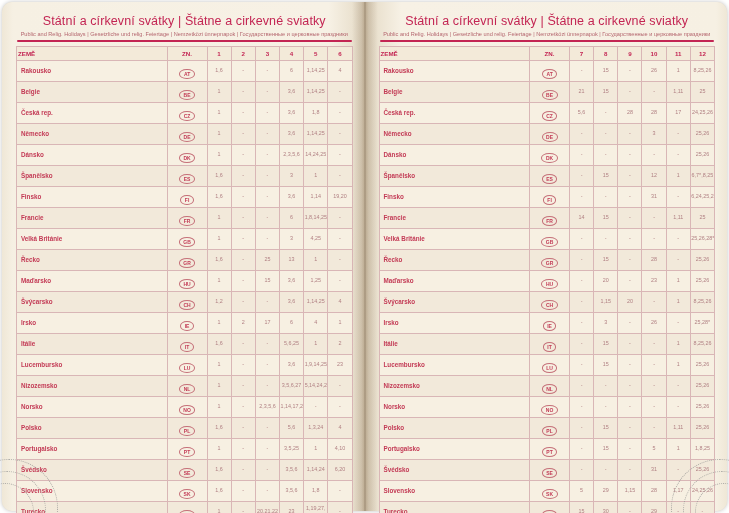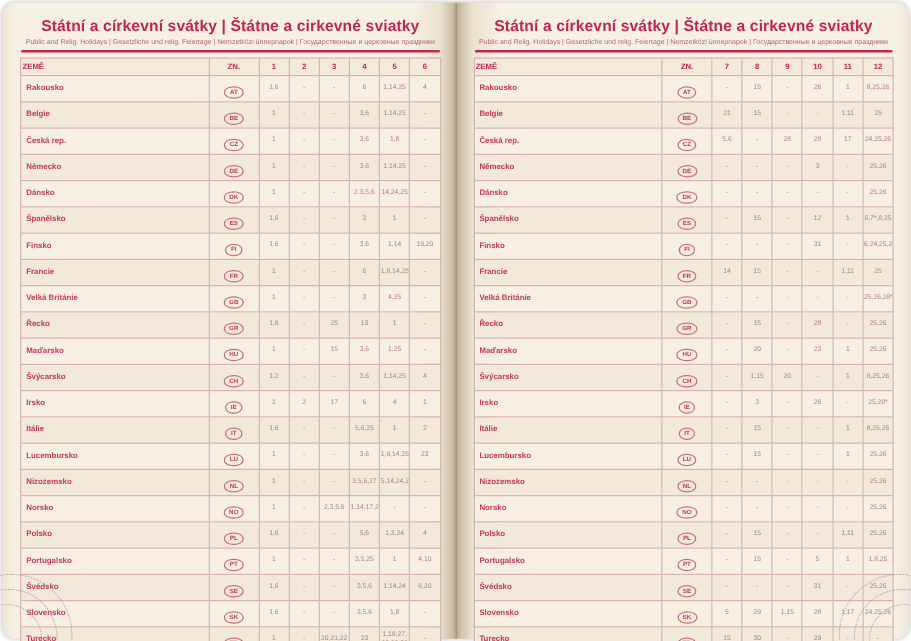--- a/index.html
+++ b/index.html
@@ -10,21 +10,21 @@
         display:flex;}
   .page{flex:1 1 50%;position:relative;padding:10px 12px 8px 14px;box-sizing:border-box;}
   .page.left{border-radius:10px 0 0 10px;
       background:linear-gradient(90deg,#efe7d6 0,#f6f0e3 3%,#f7f1e5 90%,#e6dcc8 99%,#d8cbb2 100%);}
   .page.right{border-radius:0 10px 10px 0;
       background:linear-gradient(270deg,#efe7d6 0,#f6f0e3 3%,#f7f1e5 90%,#e6dcc8 99%,#d8cbb2 100%);}
   .gutter{position:absolute;left:50%;top:0;width:26px;height:100%;transform:translateX(-50%);
       background:linear-gradient(90deg,rgba(90,60,30,0) 0,rgba(90,60,30,.22) 46%,rgba(60,35,15,.38) 50%,rgba(90,60,30,.22) 54%,rgba(90,60,30,0) 100%);
       pointer-events:none;}
 
-  .page-title{color:#c32553;font-size:12.5px;font-weight:bold;text-align:center;letter-spacing:.1px;margin:2px 0 3px 0;}
+  .page-title{color:#c32553;font-size:12.5px;font-weight:normal;text-align:center;letter-spacing:.1px;margin:2px 0 3px 0;}
   .page-subtitle{color:#b4656e;font-size:5.6px;text-align:center;margin-bottom:3px;white-space:nowrap;}
   .title-rule{height:1.6px;background:#c32553;margin:0 1px 4px 1px;border-radius:1px;}
 
   table.holidays{width:100%;border-collapse:collapse;table-layout:fixed;}
   table.holidays td,table.holidays th{border:0.5px solid #d9b6b6;overflow:hidden;}
   table.holidays th{color:#c32553;font-size:6.2px;font-weight:bold;padding:3px 1px;background:#f3ead9;}
   th.col-country{text-align:left;padding-left:4px;width:44%;}
   th.col-code{width:11%;}
   table.holidays tr.data:nth-child(even) td{background:#f2e9da;}
   table.holidays tr.data:nth-child(odd) td{background:#f7f0e2;}

